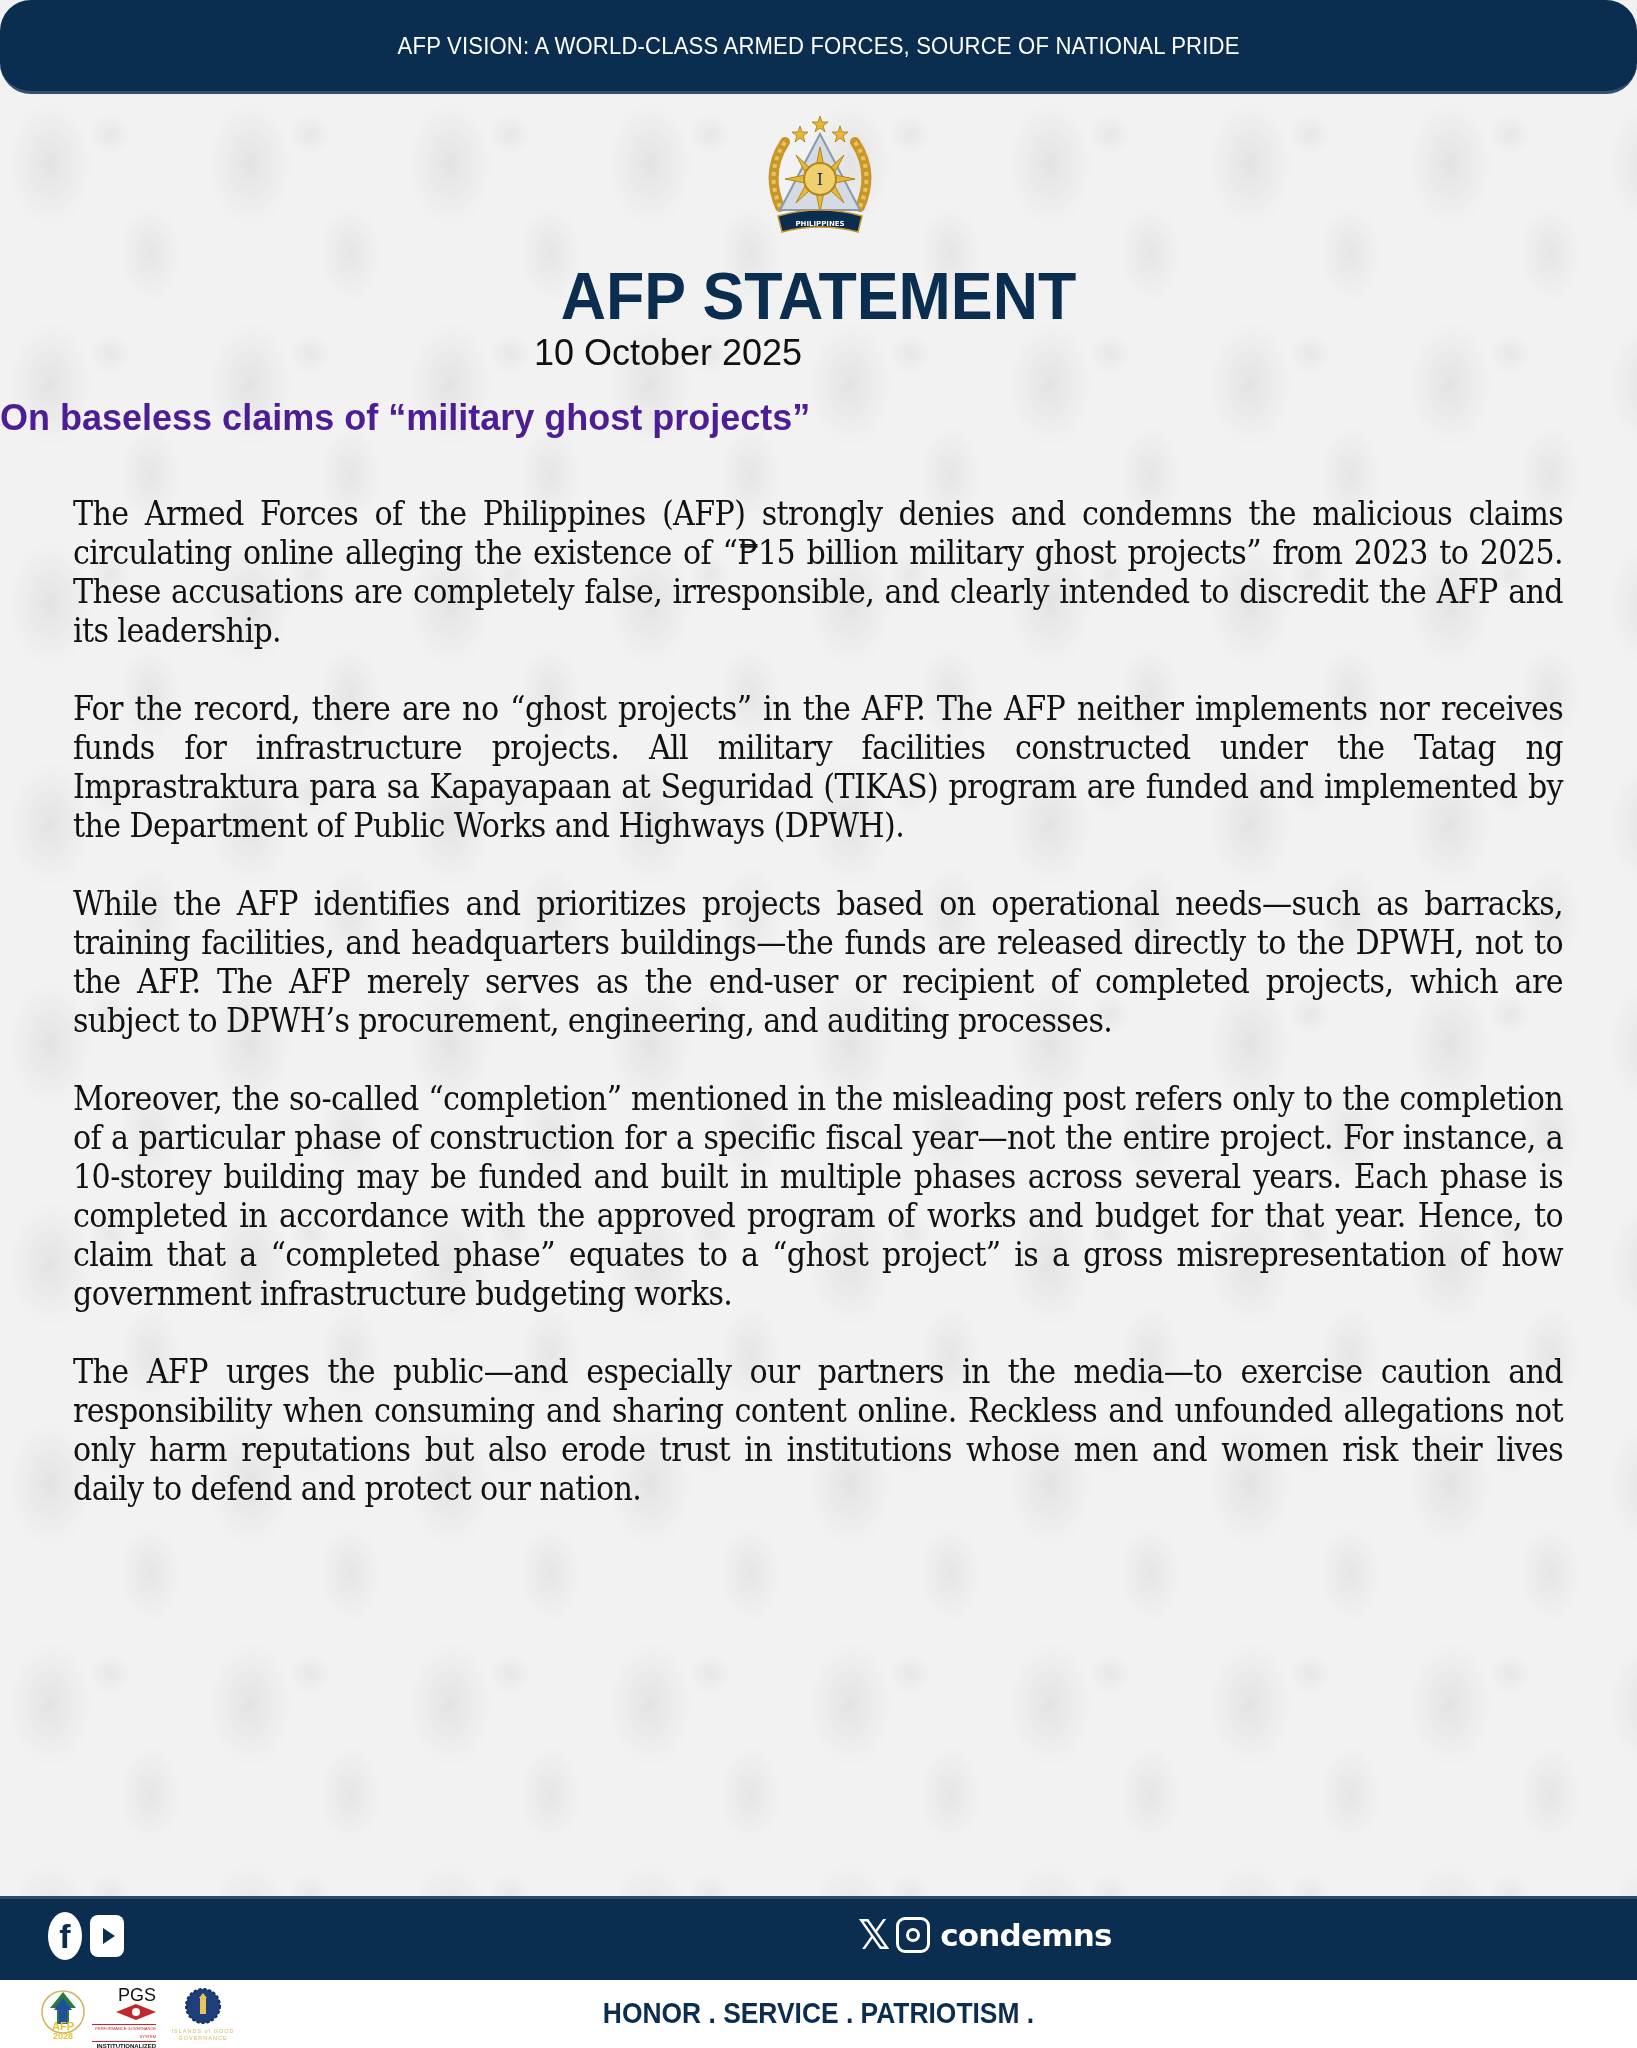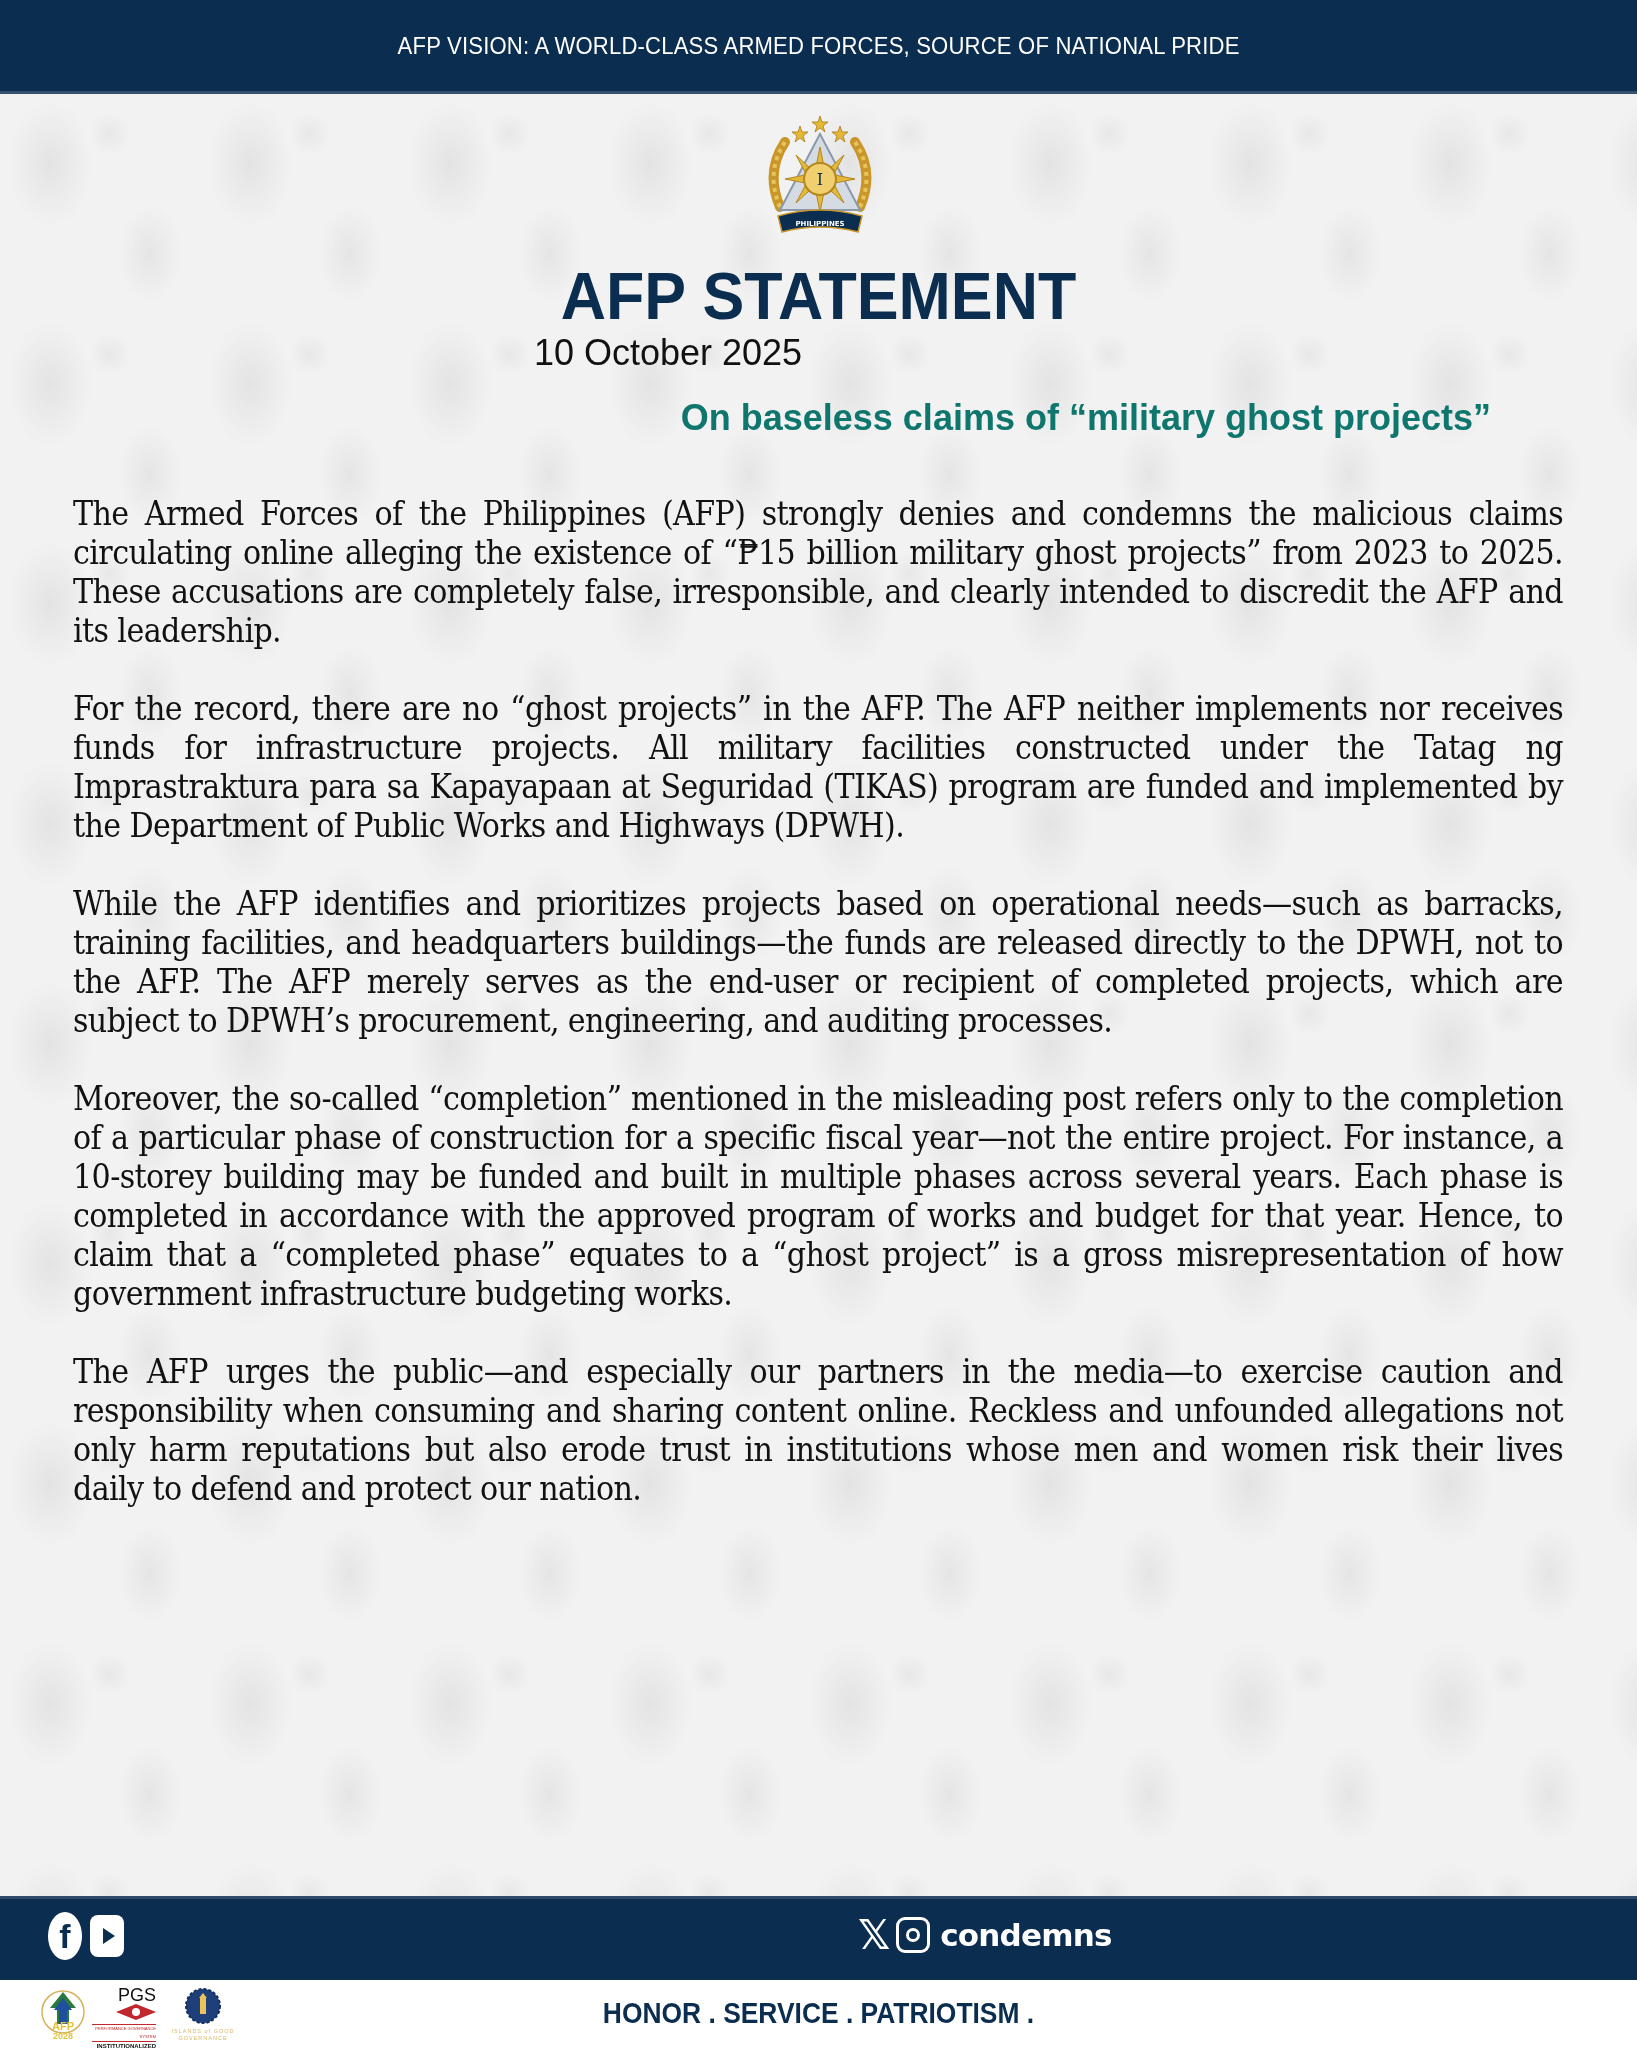--- a/index.html
+++ b/index.html
@@ -15,43 +15,43 @@
         radial-gradient(ellipse 60px 90px at 50px 70px, rgba(200,200,200,0.35), transparent 70%),
         radial-gradient(ellipse 45px 70px at 150px 160px, rgba(205,205,205,0.35), transparent 70%),
         radial-gradient(circle 30px at 110px 40px, rgba(215,215,215,0.4), transparent 70%);
       background-size: 200px 220px;
     }
     .top-bar {
       position: absolute; left: 0; top: 0; width: 1637px; height: 94px;
       background: #0b2d4f;
       border-bottom: 3px solid #34506e;
       box-sizing: border-box;
-      display: flex; align-items: center; justify-content: center;
+      display: flex; align-items: center; justify-content: center; border-radius: 31px;
     }
     .top-bar span {
       color: #ffffff; font-family: "Liberation Sans", sans-serif;
       font-size: 24px; letter-spacing: 0.2px;
       transform: scaleX(0.92);
     }
     .emblem {
       position: absolute; left: 760px; top: 112px; width: 120px; height: 130px;
     }
     .title {
       position: absolute; left: 0; width: 1637px; top: 258px; text-align: center;
       font-family: "Liberation Sans", sans-serif; font-weight: bold;
       font-size: 66px; color: #0b2d4f; letter-spacing: 0px;
       transform: scaleX(0.95);
     }
     .date {
       position: absolute; left: 0; width: 1336px; top: 332px; text-align: center;
       font-family: "Liberation Sans", sans-serif; font-size: 36px; color: #111;
     }
     .subtitle {
-      position: absolute; left: 0; width: 1491px; top: 397px; text-align: right;
-      font-family: "Liberation Sans", sans-serif; font-weight: bold; font-size: 36px; color: #0f766e;
+      position: absolute; left: 0; width: 1491px; top: 397px; text-align: left;
+      font-family: "Liberation Sans", sans-serif; font-weight: bold; font-size: 36px; color: #4c1d95;
     }
     .body-text {
       position: absolute; left: 73px; width: 1490px; top: 482px;
     }
     .body-text p {
       margin: 12px 0 39px 0;
       font-family: "DejaVu Serif", serif;
       font-size: 33.5px; line-height: 39px; color: #111;
       text-align: justify; letter-spacing: -0.6px;
       font-stretch: condensed;

